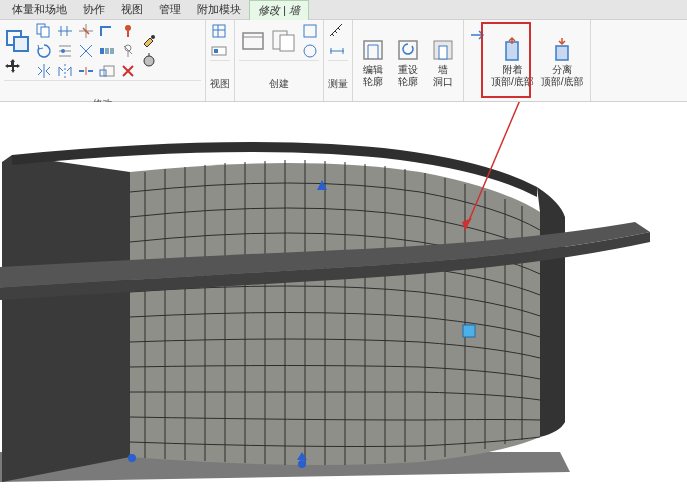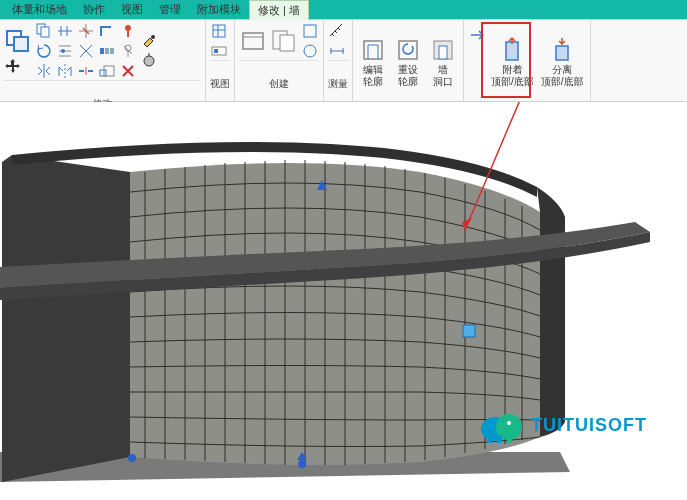--- a/index.html
+++ b/index.html
@@ -1,21 +1,21 @@
 <!DOCTYPE html>
 <html><head>
 <meta charset="utf-8">
 <style>
   * { box-sizing: border-box; margin: 0; padding: 0; }
   body { font-family: "Microsoft YaHei", sans-serif; font-size: 11px; background: #fff; width: 687px; height: 500px; overflow: hidden; position: relative; }
   
   
-  .tabs { display: flex; background: #14b8a6; border-bottom: 1px solid #d0d0d0; height: 20px; align-items: center; padding-left: 4px; }
+  .tabs { display: flex; background: #e5e5e5; border-bottom: 1px solid #d0d0d0; height: 20px; align-items: center; padding-left: 4px; }
   .tab { padding: 2px 8px; color: #333; cursor: pointer; white-space: nowrap; }
-  .tab.active { background: #e8f8e8; border: 1px solid #b0d0b0; border-bottom: none; }
+  .tab.active { background: #e8f8e8; border: 1px solid #b0d0b0; border-bottom: none; font-style: italic; }
   
   
   .ribbon { display: flex; background: #f8f8f8; border-bottom: 1px solid #d0d0d0; height: 82px; }
   .panel { display: flex; flex-direction: column; border-right: 1px solid #d8d8d8; padding: 2px 4px 0 4px; }
   .panel-body { flex: 1; display: flex; align-items: center; gap: 3px; }
   .panel-label { text-align: center; font-size: 10px; color: #444; padding: 16px 0; border-top: 1px solid #e0e0e0; }
   
   .btn-col { display: flex; flex-direction: column; gap: 2px; }
   .btn { display: flex; flex-direction: column; align-items: center; padding: 2px; cursor: pointer; }
   .btn-label { font-size: 10px; color: #333; text-align: center; line-height: 12px; white-space: nowrap; }
@@ -319,24 +319,13 @@
     <path d="M302,350 l-5,8 h10 z" fill="#2a5fd0"></path>
 
     <path d="M322,78 l-5,10 h10 z" fill="#2a5fd0"></path>
   </svg>
 
   <svg class="arrow-svg" style="left:0;top:-102px" width="687" height="500">
     <line x1="520" y1="100" x2="465" y2="230" stroke="#d03030" stroke-width="1.5"></line>
     <polygon points="465,230 472,218 462,222" fill="#d03030"></polygon>
   </svg>
 
-  <div class="watermark">
-    <svg width="48" height="40">
-      <ellipse cx="18" cy="24" rx="14" ry="12" fill="#0099cc"></ellipse>
-      <ellipse cx="32" cy="22" rx="13" ry="13" fill="#18b888"></ellipse>
-      <rect x="10" y="30" width="5" height="8" fill="#0099cc"></rect>
-      <rect x="20" y="30" width="5" height="8" fill="#0099cc"></rect>
-      <rect x="30" y="30" width="5" height="8" fill="#18b888"></rect>
-      <circle cx="32" cy="18" r="2" fill="#fff"></circle>
-    </svg>
-    <span class="watermark-text">TUITUISOFT</span>
-  </div>
 </div>
 
 </body></html>

